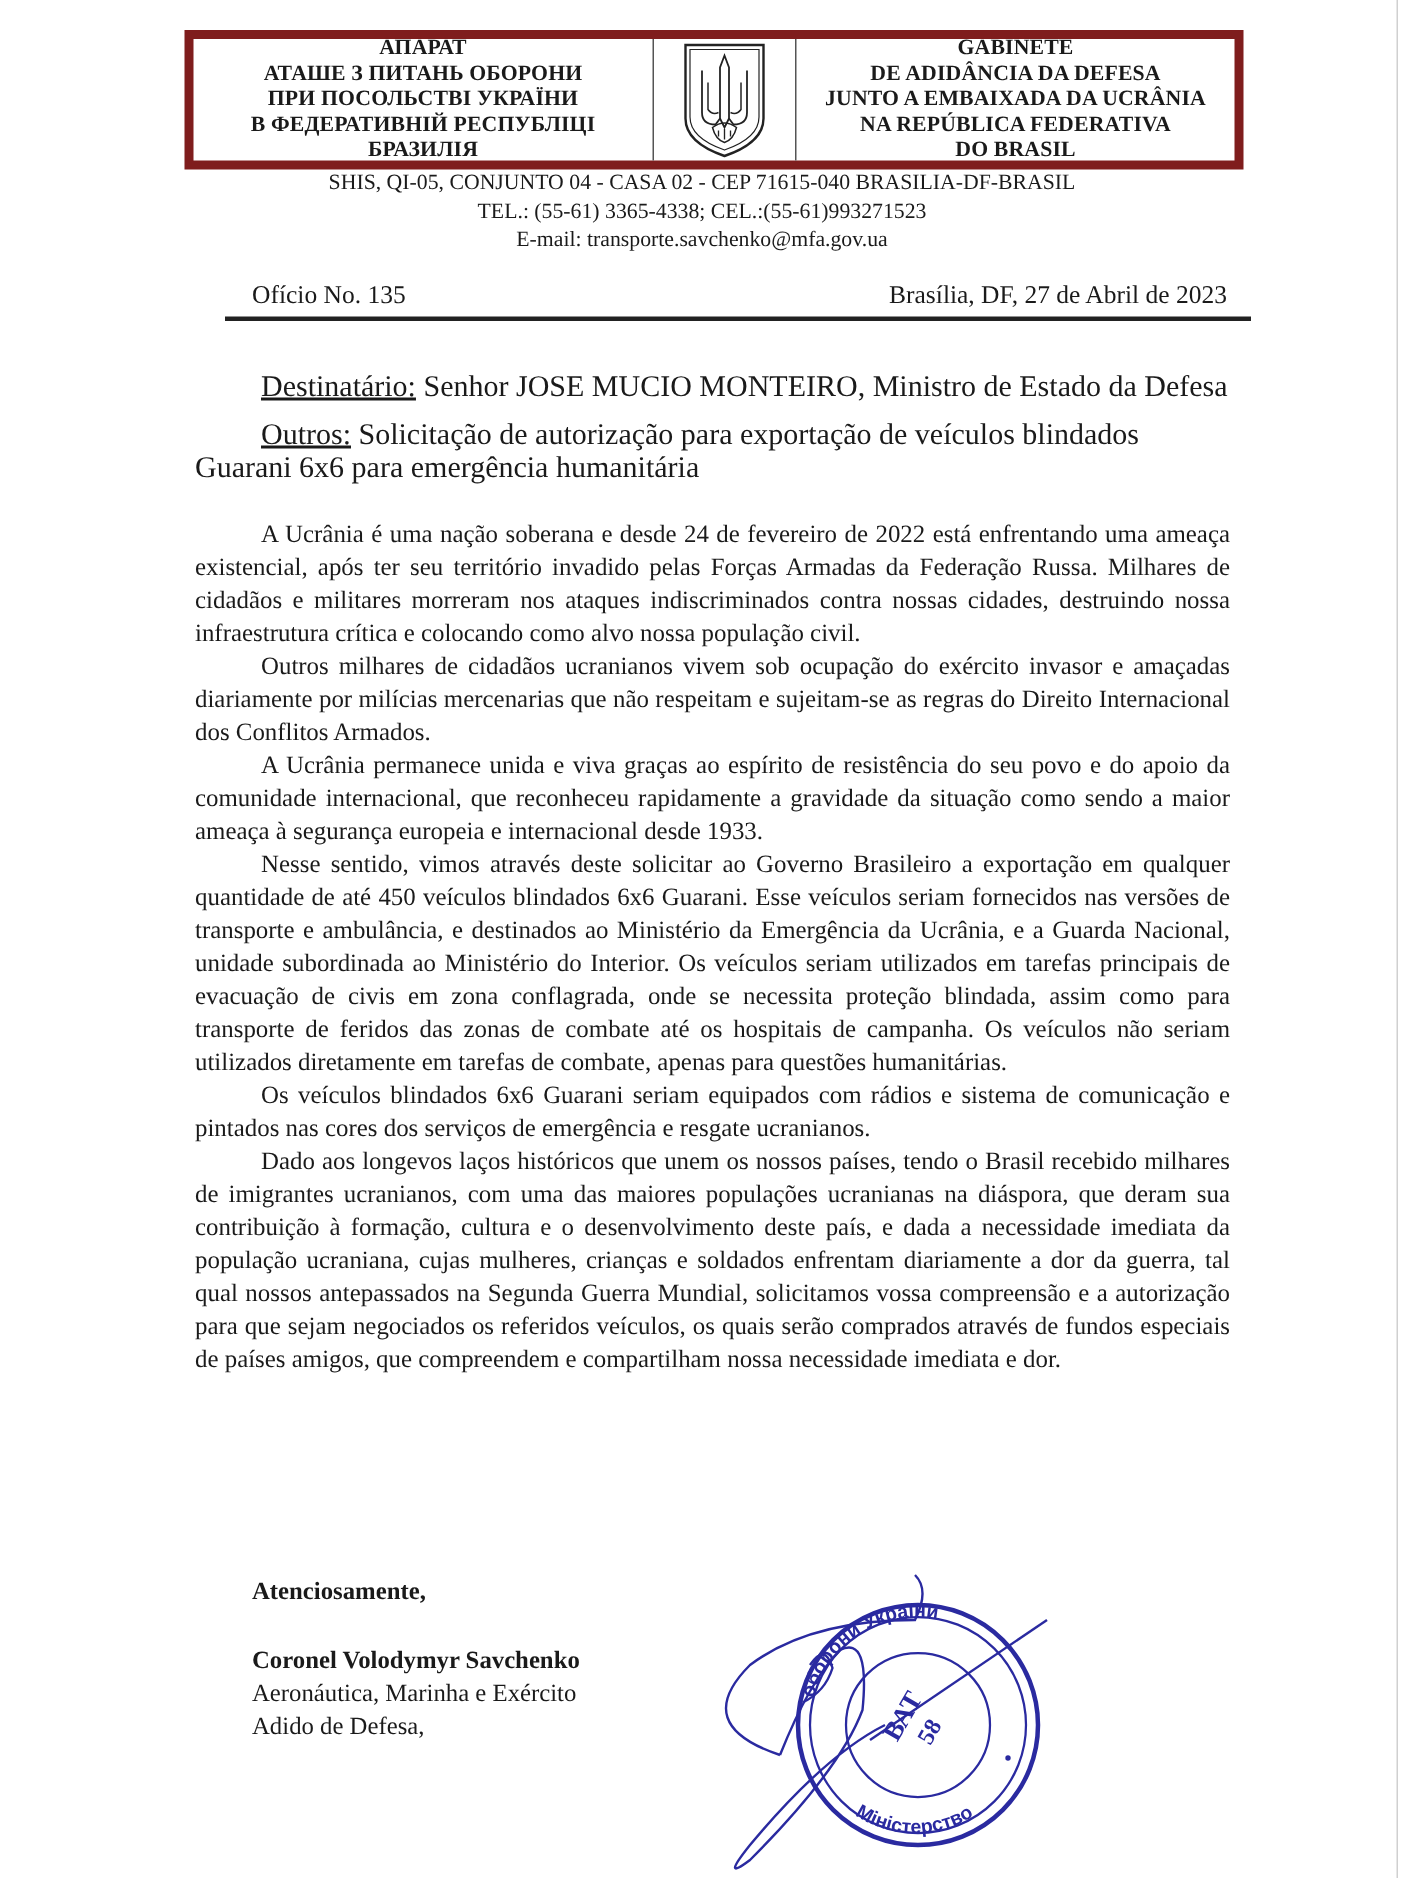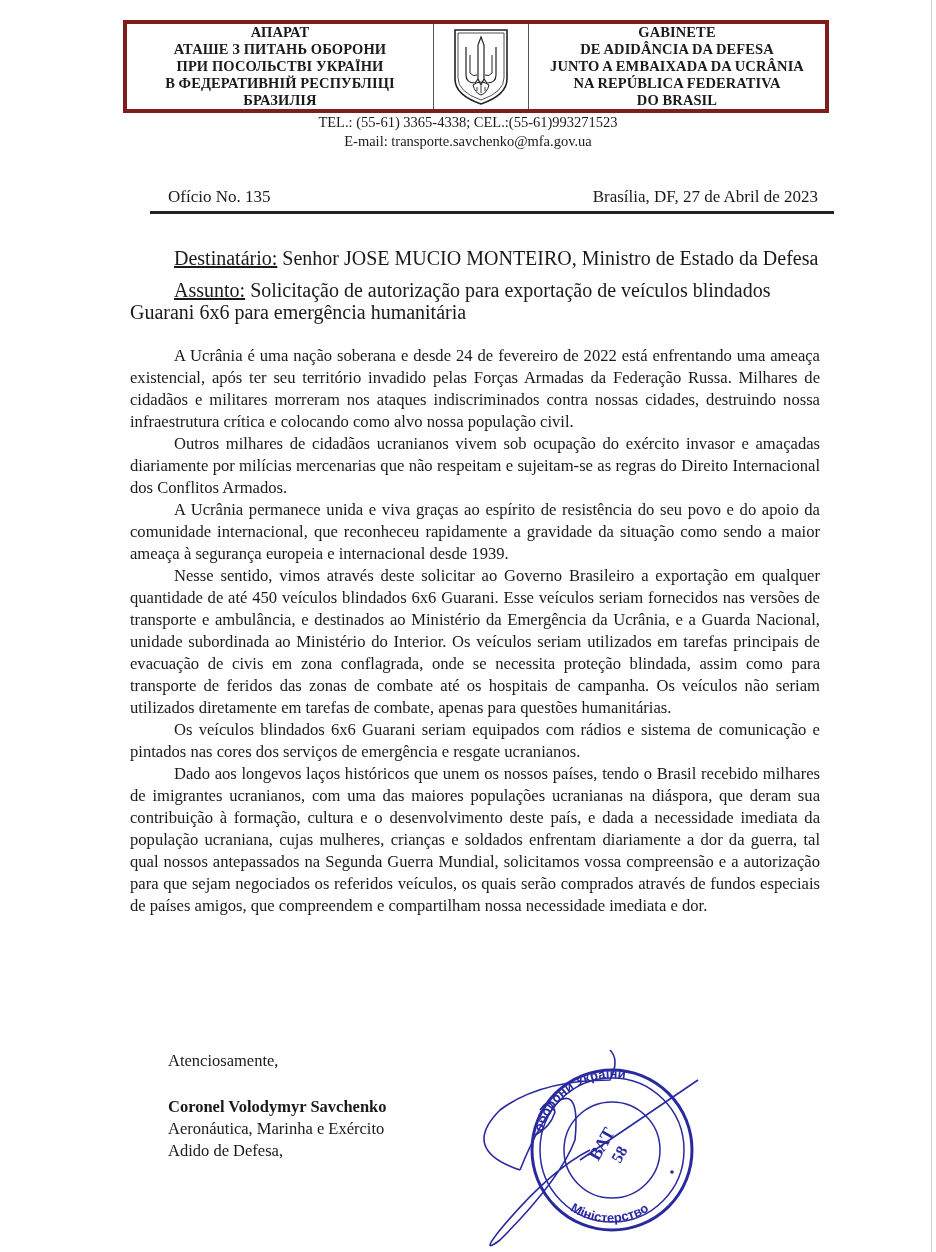--- a/index.html
+++ b/index.html
@@ -7,21 +7,21 @@
       width: 936px; height: 1252px; position: relative; overflow: hidden;
       font-family: "Liberation Serif", serif; color: #1a1a1a;
     }
     .page-edge {
       position: absolute; top: 0; right: 4px; width: 1px; height: 100%;
       background: #d0d0d0;
     }
     
     .letterhead {
       position: absolute; left: 123px; top: 20px; width: 706px; height: 93px;
-      border: 4px solid #7f1d1d; display: flex; box-sizing: border-box;
+      border: 6px solid #7f1d1d; display: flex; box-sizing: border-box;
     }
     .lh-col {
       display: flex; flex-direction: column; align-items: center; justify-content: center;
       font-weight: bold; font-size: 14.5px; line-height: 17px; text-align: center;
       text-transform: uppercase; letter-spacing: 0.1px;
     }
     .lh-left { width: 306px; border-right: 1px solid #555; }
     .lh-mid { width: 94px; border-right: 1px solid #555; }
     .lh-right { flex: 1; }
     .coat { width: 60px; height: 80px; }
@@ -47,21 +47,21 @@
 
     .body-text {
       position: absolute; left: 130px; width: 690px; top: 345px;
       font-size: 16.6px; line-height: 22px; text-align: justify;
     }
     .body-text p { margin: 0; text-indent: 44px; }
 
     .closing {
       position: absolute; left: 168px; top: 1050px; font-size: 16.5px; line-height: 22px;
     }
-    .closing .greet { font-weight: normal; }
+    .closing .greet { font-weight: bold; }
     .closing .name { font-weight: bold; margin-top: 24px; }
 
     .stamp { position: absolute; left: 440px; top: 1040px; width: 260px; height: 212px; }
   </style>
 </head>
 <body>
 
 <div class="page-edge"></div>
 
 <div class="letterhead">
@@ -88,42 +88,43 @@
   <div class="lh-col lh-right">
     <div>GABINETE</div>
     <div>DE ADIDÂNCIA DA DEFESA</div>
     <div>JUNTO A EMBAIXADA DA UCRÂNIA</div>
     <div>NA REPÚBLICA FEDERATIVA</div>
     <div>DO BRASIL</div>
   </div>
 </div>
 
 <div class="address">
+  <div>SHIS, QI-05, CONJUNTO 04 - CASA 02 - CEP 71615-040 BRASILIA-DF-BRASIL</div>
   <div>TEL.: (55-61) 3365-4338;  CEL.:(55-61)993271523</div>
   <div>E-mail: transporte.savchenko@mfa.gov.ua</div>
 </div>
 
 <div class="ref-row">
   <span>Ofício No. 135</span>
   <span>Brasília, DF, 27 de Abril de 2023</span>
 </div>
 <div class="rule"></div>
 
 <div class="meta dest">
   <span class="label">Destinatário:</span><span> Senhor JOSE MUCIO MONTEIRO, Ministro de Estado da Defesa</span>
 </div>
 
 <div class="meta subject">
-  <span class="label">Assunto:</span><span> Solicitação de autorização para exportação de veículos blindados Guarani 6x6 para emergência humanitária</span>
+  <span class="label">Outros:</span><span> Solicitação de autorização para exportação de veículos blindados Guarani 6x6 para emergência humanitária</span>
 </div>
 
 <div class="body-text">
   <p>A Ucrânia é uma nação soberana e desde 24 de fevereiro de 2022 está enfrentando uma ameaça existencial, após ter seu território invadido pelas Forças Armadas da Federação Russa. Milhares de cidadãos e militares morreram nos ataques indiscriminados contra nossas cidades, destruindo nossa infraestrutura crítica e colocando como alvo nossa população civil.</p>
   <p>Outros milhares de cidadãos ucranianos vivem sob ocupação do exército invasor e amaçadas diariamente por milícias mercenarias que não respeitam e sujeitam-se as regras do Direito Internacional dos Conflitos Armados.</p>
-  <p>A Ucrânia permanece unida e viva graças ao espírito de resistência do seu povo e do apoio da comunidade internacional, que reconheceu rapidamente a gravidade da situação como sendo a maior ameaça à segurança europeia e internacional desde 1939.</p>
+  <p>A Ucrânia permanece unida e viva graças ao espírito de resistência do seu povo e do apoio da comunidade internacional, que reconheceu rapidamente a gravidade da situação como sendo a maior ameaça à segurança europeia e internacional desde 1933.</p>
   <p>Nesse sentido, vimos através deste solicitar ao Governo Brasileiro a exportação  em qualquer quantidade de até 450 veículos blindados 6x6 Guarani. Esse veículos seriam fornecidos nas versões de transporte e ambulância, e destinados ao Ministério da Emergência da Ucrânia, e a Guarda Nacional, unidade subordinada ao Ministério do Interior. Os veículos seriam utilizados em tarefas principais de evacuação de civis em zona conflagrada, onde se necessita proteção blindada, assim como para transporte de feridos das zonas de combate até os hospitais de campanha. Os veículos não seriam utilizados diretamente em tarefas de combate, apenas para questões humanitárias.</p>
   <p>Os veículos blindados 6x6 Guarani seriam equipados com rádios e sistema de comunicação e pintados nas cores dos serviços de emergência e resgate ucranianos.</p>
   <p>Dado aos longevos laços históricos que unem os nossos países, tendo o Brasil recebido milhares de imigrantes ucranianos, com uma das maiores populações ucranianas na diáspora, que deram sua contribuição à formação, cultura e o desenvolvimento deste país, e dada a necessidade imediata da população ucraniana, cujas mulheres, crianças e soldados enfrentam diariamente a dor da guerra, tal qual nossos antepassados na Segunda Guerra Mundial, solicitamos vossa compreensão e a autorização para que sejam negociados os referidos veículos, os quais serão comprados através de fundos especiais de países amigos, que compreendem e compartilham nossa necessidade imediata e dor.</p>
 </div>
 
 <div class="closing">
   <div class="greet">Atenciosamente,</div>
   <div class="name">Coronel Volodymyr Savchenko</div>
   <div>Aeronáutica, Marinha e Exército</div>
   <div>Adido de Defesa,</div>

